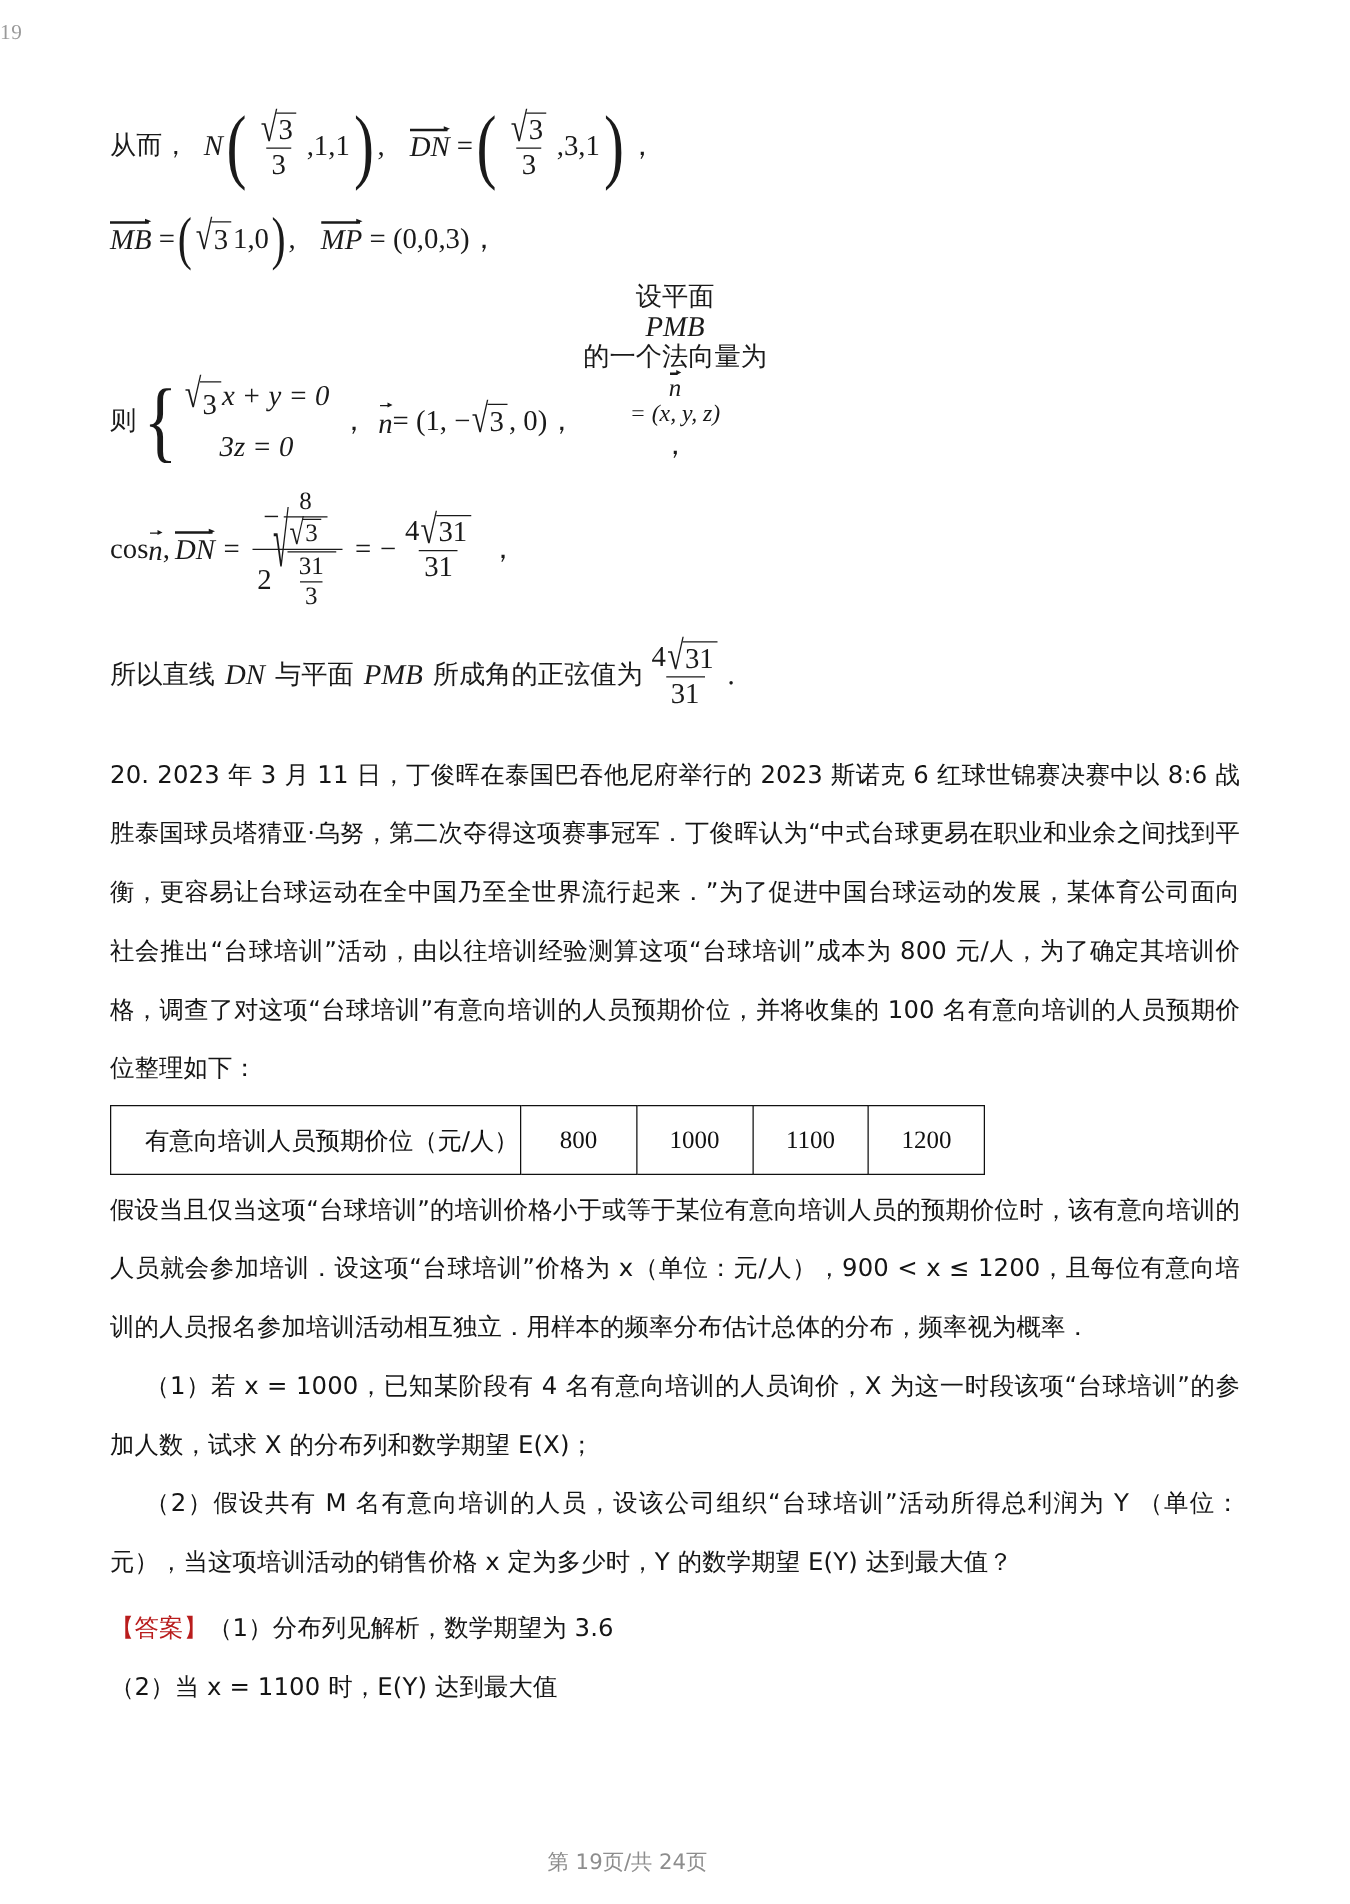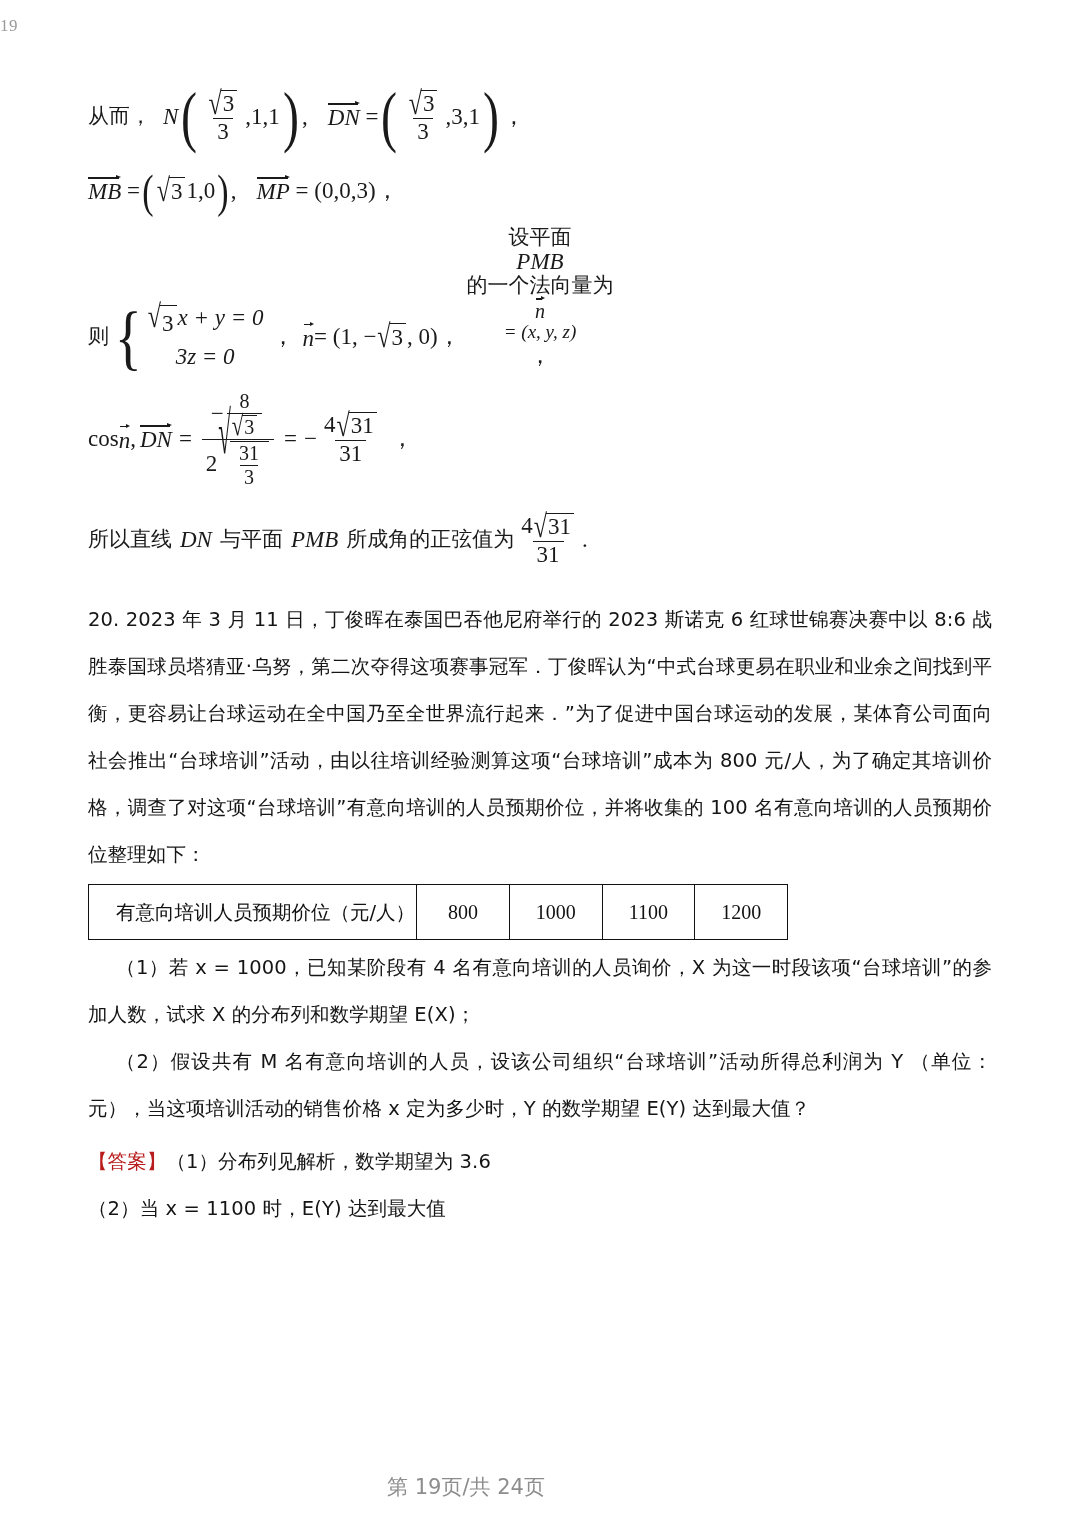--- a/index.html
+++ b/index.html
@@ -210,22 +210,23 @@
   }
 
   
   .footer-page {
     position: absolute;
     bottom: 22px;
     left: 0;
     width: 932px;
     text-align: center;
     font-family: "DejaVu Sans", "Liberation Sans", sans-serif;
-    font-size: 21px;
+    font-size: 17px;
     color: #8d8d8d;
+    padding-left: 36px;
   }
   .watermark {
     position: absolute;
     right: 24px;
     bottom: 20px;
     font-family: "DejaVu Sans", "Liberation Sans", sans-serif;
     font-size: 31px;
     font-weight: bold;
     color: #2b2b2b;
     letter-spacing: 1px;
@@ -423,20 +424,21 @@
           <td class="hdr-label">有意向培训人员预期价位（元/人）</td>
           <td class="val">800</td>
           <td class="val">1000</td>
           <td class="val">1100</td>
           <td class="val">1200</td>
         </tr>
       </tbody>
         </table>
     </div>
 
+    <div class="para">假设当且仅当这项“台球培训”的培训价格小于或等于某位有意向培训人员的预期价位时，该有意向培训的人员就会参加培训．设这项“台球培训”价格为 x（单位：元/人），900 &lt; x ≤ 1200，且每位有意向培训的人员报名参加培训活动相互独立．用样本的频率分布估计总体的分布，频率视为概率．</div>
 
     <div class="para indent">（1）若 x = 1000，已知某阶段有 4 名有意向培训的人员询价，X 为这一时段该项“台球培训”的参加人数，试求 X 的分布列和数学期望 E(X)；</div>
     <div class="para indent">（2）假设共有 M 名有意向培训的人员，设该公司组织“台球培训”活动所得总利润为 Y （单位：元），当这项培训活动的销售价格 x 定为多少时，Y 的数学期望 E(Y) 达到最大值？</div>
 
     <div class="para" style="margin-top:6px">
       <span class="ans-tag">【答案】</span><span>（1）分布列见解析，数学期望为 3.6</span>
     </div>
     <div class="para">（2）当 x = 1100 时，E(Y) 达到最大值</div>
 
   </div>

